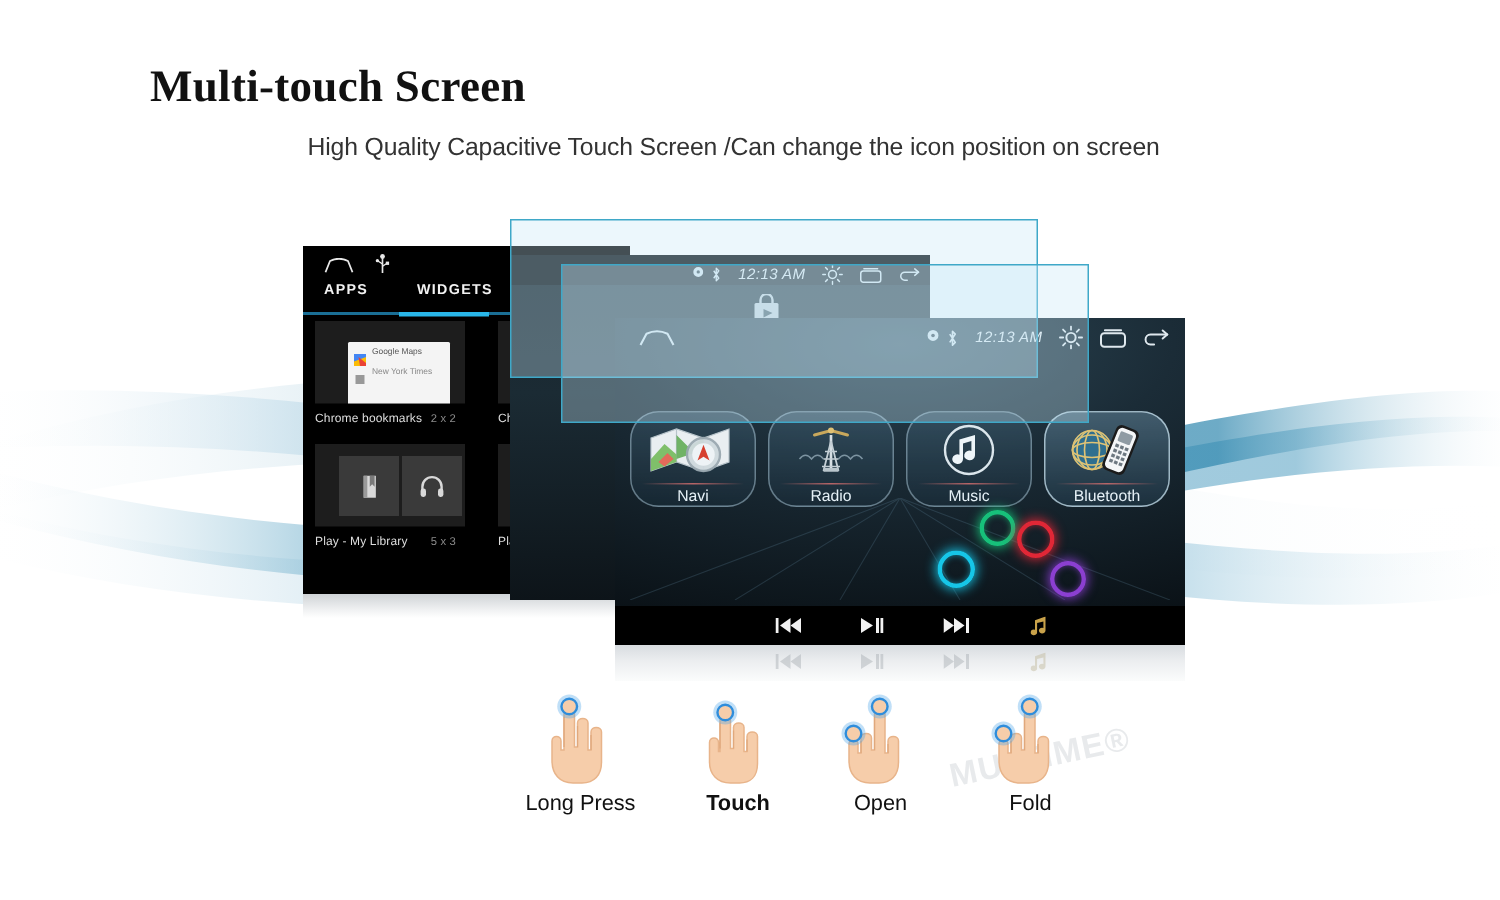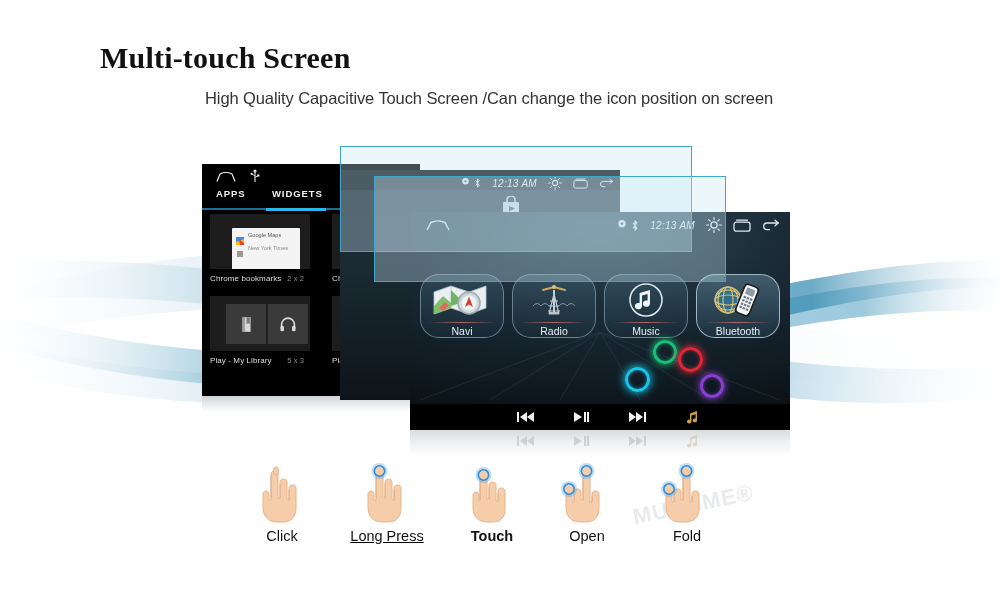--- a/index.html
+++ b/index.html
@@ -31,21 +31,21 @@
   .screen{position:absolute;background:#000;overflow:hidden;}
 
   
   #screen-widgets{left:202px;top:164px;width:218px;height:232px;background:#000;}
   .sw-topbar{height:22px;position:relative;}
   .sw-home{position:absolute;left:14px;top:8px;width:20px;height:10px;}
   .sw-usb{position:absolute;left:47px;top:5px;width:12px;height:14px;}
   .sw-tabs{position:relative;height:26px;padding-left:11px;}
   .sw-tab{position:absolute;top:2px;font-size:9.5px;font-weight:bold;color:#f2f2f2;letter-spacing:.9px;}
   .sw-tab.apps{left:14px;}
-  .sw-tab.widgets{left:70px;}
+  .sw-tab.widgets{left:76px;}
   .sw-underline{position:absolute;left:0;top:22px;height:2px;width:100%;background:#1a6f96;}
   .sw-underline-active{position:absolute;left:64px;top:22px;height:2.5px;width:60px;background:#29b6e8;}
   .wgrid{position:absolute;left:0;top:50px;width:100%;}
   .wrow{position:relative;height:82px;}
   .wcell{position:absolute;top:0;width:100px;}
   .wcell.c0{left:8px;} .wcell.c1{left:130px;}
   .wthumb{height:55px;background:#1d1d1d;position:relative;overflow:hidden;}
   .wlabel{margin-top:5px;font-size:8px;color:#dedede;white-space:nowrap;letter-spacing:.1px;}
   .wsize{position:absolute;right:6px;font-size:7.5px;color:#8c8c8c;text-align:center;}
   .bookmark-card{position:absolute;left:22px;top:14px;width:68px;height:44px;background:#f4f4f4;border-radius:1px;padding:3px 4px;box-sizing:border-box;}
@@ -509,32 +509,22 @@
     </div>
   </div>
 
   <div class="glass" id="glass-a"></div>
   <div class="glass" id="glass-b"></div>
 
   <div class="watermark">MULTIME®</div>
 
   <div class="gestures">
 
-    <div class="gest" style="left:0px;">
-      <div class="art">
-        <svg width="58" height="66" viewBox="0 0 58 66">
-          <path d="M24,60 C15,60 10,54 10,45 L10,32 C10,28 16,28 16,32 L16,38 L18,38 L18,12 C18,8 25,8 25,12 L25,36 L27,36 L27,20 C27,16 34,16 34,20 L34,38 L36,38 L36,26 C36,22 43,22 43,26 L43,46 C43,55 38,60 30,60 Z" fill="#f6cdaa" stroke="#e8b48a" stroke-width="1"></path>
-          <path d="M18,14 L18,36 M27,22 L27,36 M36,28 L36,38" stroke="#e0a87c" stroke-width=".8" fill="none"></path>
-          <rect x="20.5" y="5" width="5" height="8" rx="2.5" fill="#f6cdaa" stroke="#e8b48a" stroke-width="1"></rect>
-        </svg>
-      </div>
-      <div class="lbl">Click</div>
-    </div>
-
-    <div class="gest" style="left:105px;text-decoration:underline;">
+
+    <div class="gest" style="left:105px;">
       <div class="art">
         <svg width="58" height="66" viewBox="0 0 58 66">
           <path d="M24,60 C15,60 10,54 10,45 L10,32 C10,28 16,28 16,32 L16,38 L18,38 L18,14 C18,10 25,10 25,14 L25,36 L27,36 L27,20 C27,16 34,16 34,20 L34,38 L36,38 L36,26 C36,22 43,22 43,26 L43,46 C43,55 38,60 30,60 Z" fill="#f6cdaa" stroke="#e8b48a" stroke-width="1"></path>
           <path d="M18,16 L18,36 M27,22 L27,36 M36,28 L36,38" stroke="#e0a87c" stroke-width=".8" fill="none"></path>
           <circle cx="21.5" cy="9" r="8" fill="#4aa3e8" opacity=".35"></circle>
           <circle cx="21.5" cy="9" r="5.2" fill="#f6cdaa" stroke="#2f8ddb" stroke-width="1.6"></circle>
         </svg>
       </div>
       <div class="lbl">Long Press</div>
     </div>

